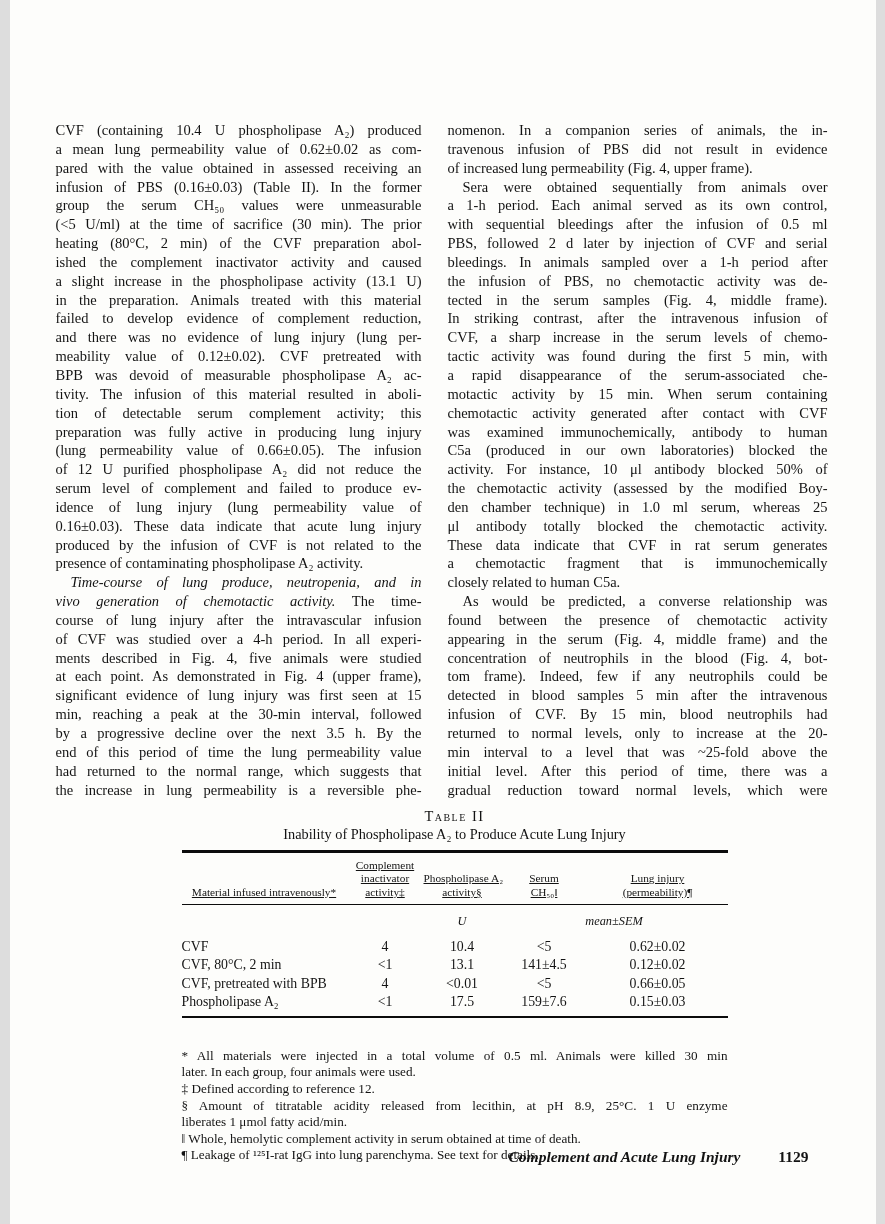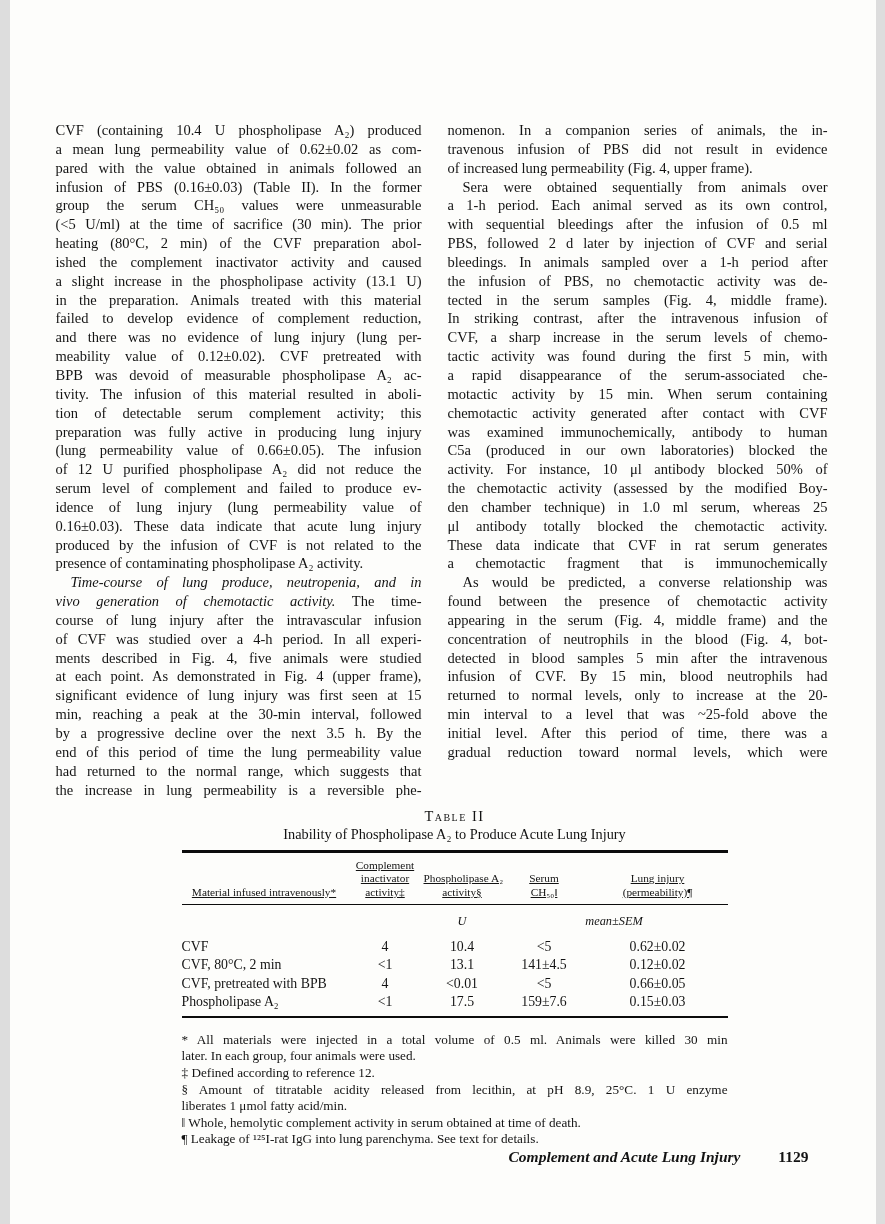--- a/index.html
+++ b/index.html
@@ -25,35 +25,35 @@
         border-top:3px solid #0c0c0c;border-bottom:2.5px solid #0c0c0c;}
   th{font-weight:normal;font-size:11.3px;line-height:13.4px;vertical-align:bottom;
      border-bottom:1.5px solid #0c0c0c;padding:6px 0 5px;}
   .hl{white-space:nowrap;text-align:center;overflow:visible;text-decoration:underline;}
   td{font-size:13.8px;line-height:16.5px;padding:1px 0;white-space:nowrap;overflow:visible;}
   td.l{text-align:left;}
   td.c{text-align:center;}
   tr.units td{font-style:italic;font-size:12.3px;padding:8px 0 6px;text-align:center;}
   tr.first td{padding-top:3px;}
   tr.lastrow td{padding-bottom:5px;}
-  .fnotes{margin-top:14px;font-size:13.2px;line-height:16.6px;}
+  .fnotes{margin-top:30px;font-size:13.2px;line-height:16.6px;}
   
   .footer{position:absolute;top:1148px;right:67px;font-size:15.5px;white-space:nowrap;}
   .runtitle{font-style:italic;font-weight:600;}
   .pagenum{margin-left:34px;font-weight:600;margin-top:8px;}
 </style>
 </head>
 <body>
 
 <div class="page">
 
   <div class="col" id="col-left">
       <div class="ln"><span>CVF (containing 10.4 U phospholipase A₂) produced</span></div>
       <div class="ln"><span>a mean lung permeability value of 0.62±0.02 as com-</span></div>
-      <div class="ln"><span>pared with the value obtained in animals followed an</span></div>
+      <div class="ln"><span>pared with the value obtained in assessed receiving an</span></div>
       <div class="ln"><span>infusion of PBS (0.16±0.03) (Table II). In the former</span></div>
       <div class="ln"><span>group the serum CH₅₀ values were unmeasurable</span></div>
       <div class="ln"><span>(&lt;5 U/ml) at the time of sacrifice (30 min). The prior</span></div>
       <div class="ln"><span>heating (80°C, 2 min) of the CVF preparation abol-</span></div>
       <div class="ln"><span>ished the complement inactivator activity and caused</span></div>
       <div class="ln"><span>a slight increase in the phospholipase activity (13.1 U)</span></div>
       <div class="ln"><span>in the preparation. Animals treated with this material</span></div>
       <div class="ln"><span>failed to develop evidence of complement reduction,</span></div>
       <div class="ln"><span>and there was no evidence of lung injury (lung per-</span></div>
       <div class="ln"><span>meability value of 0.12±0.02). CVF pretreated with</span></div>
@@ -99,24 +99,26 @@
       <div class="ln"><span>motactic activity by 15 min. When serum containing</span></div>
       <div class="ln"><span>chemotactic activity generated after contact with CVF</span></div>
       <div class="ln"><span>was examined immunochemically, antibody to human</span></div>
       <div class="ln"><span>C5a (produced in our own laboratories) blocked the</span></div>
       <div class="ln"><span>activity. For instance, 10 μl antibody blocked 50% of</span></div>
       <div class="ln"><span>the chemotactic activity (assessed by the modified Boy-</span></div>
       <div class="ln"><span>den chamber technique) in 1.0 ml serum, whereas 25</span></div>
       <div class="ln"><span>μl antibody totally blocked the chemotactic activity.</span></div>
       <div class="ln"><span>These data indicate that CVF in rat serum generates</span></div>
       <div class="ln"><span>a chemotactic fragment that is immunochemically</span></div>
+      <div class="ln end"><span>closely related to human C5a.</span></div>
       <div class="ln ind"><span>As would be predicted, a converse relationship was</span></div>
       <div class="ln"><span>found between the presence of chemotactic activity</span></div>
       <div class="ln"><span>appearing in the serum (Fig. 4, middle frame) and the</span></div>
       <div class="ln"><span>concentration of neutrophils in the blood (Fig. 4, bot-</span></div>
+      <div class="ln"><span>tom frame). Indeed, few if any neutrophils could be</span></div>
       <div class="ln"><span>detected in blood samples 5 min after the intravenous</span></div>
       <div class="ln"><span>infusion of CVF. By 15 min, blood neutrophils had</span></div>
       <div class="ln"><span>returned to normal levels, only to increase at the 20-</span></div>
       <div class="ln"><span>min interval to a level that was ~25-fold above the</span></div>
       <div class="ln"><span>initial level. After this period of time, there was a</span></div>
       <div class="ln"><span>gradual reduction toward normal levels, which were</span></div>
     </div>
 
   <div class="twrap">
     <div class="tlabel">Table II</div>

